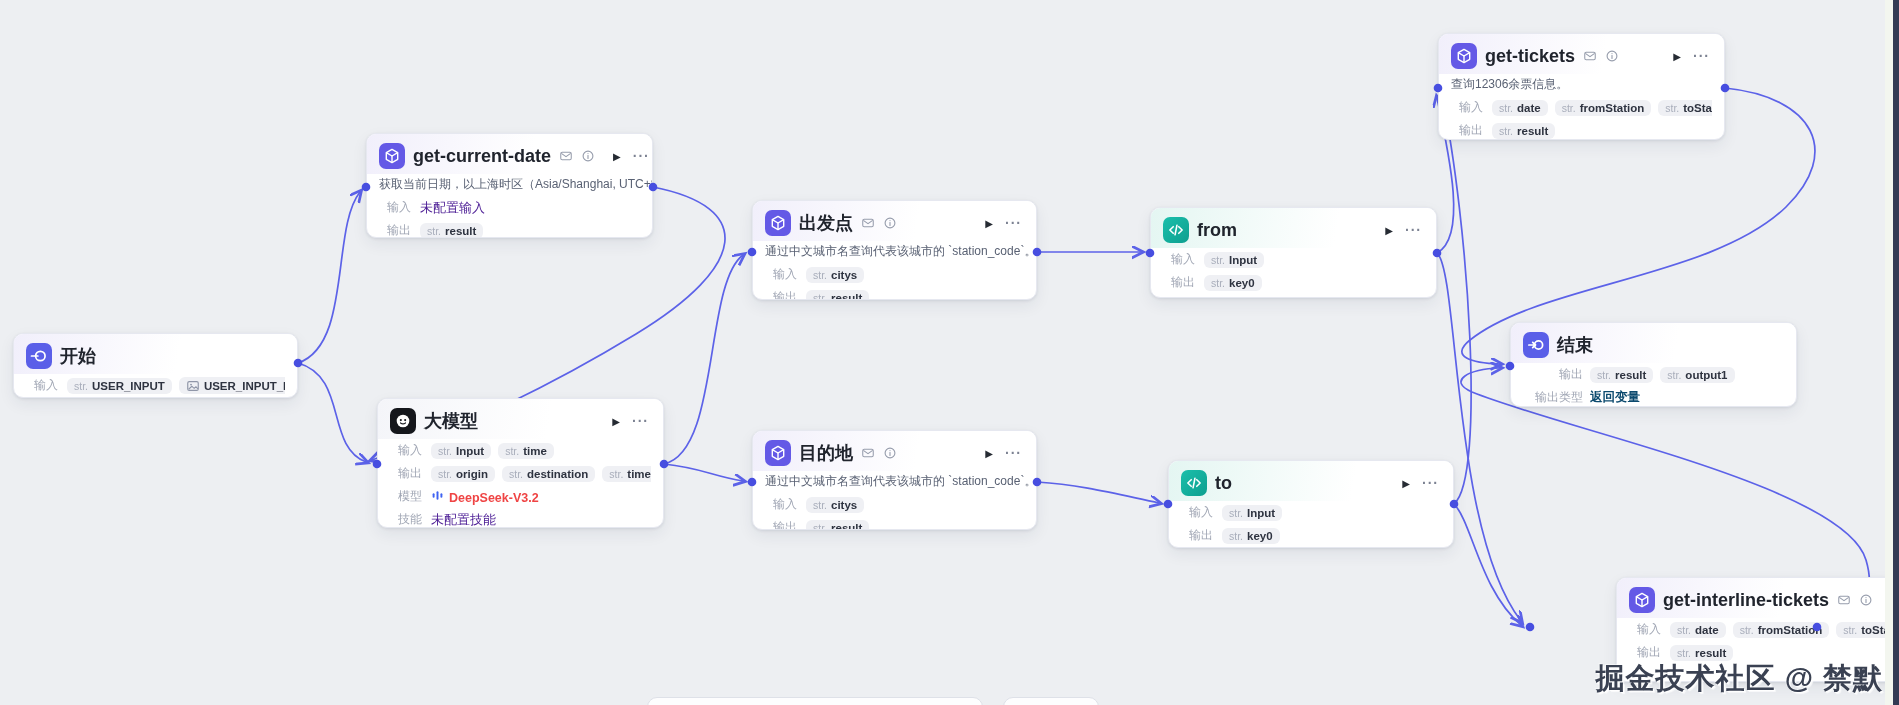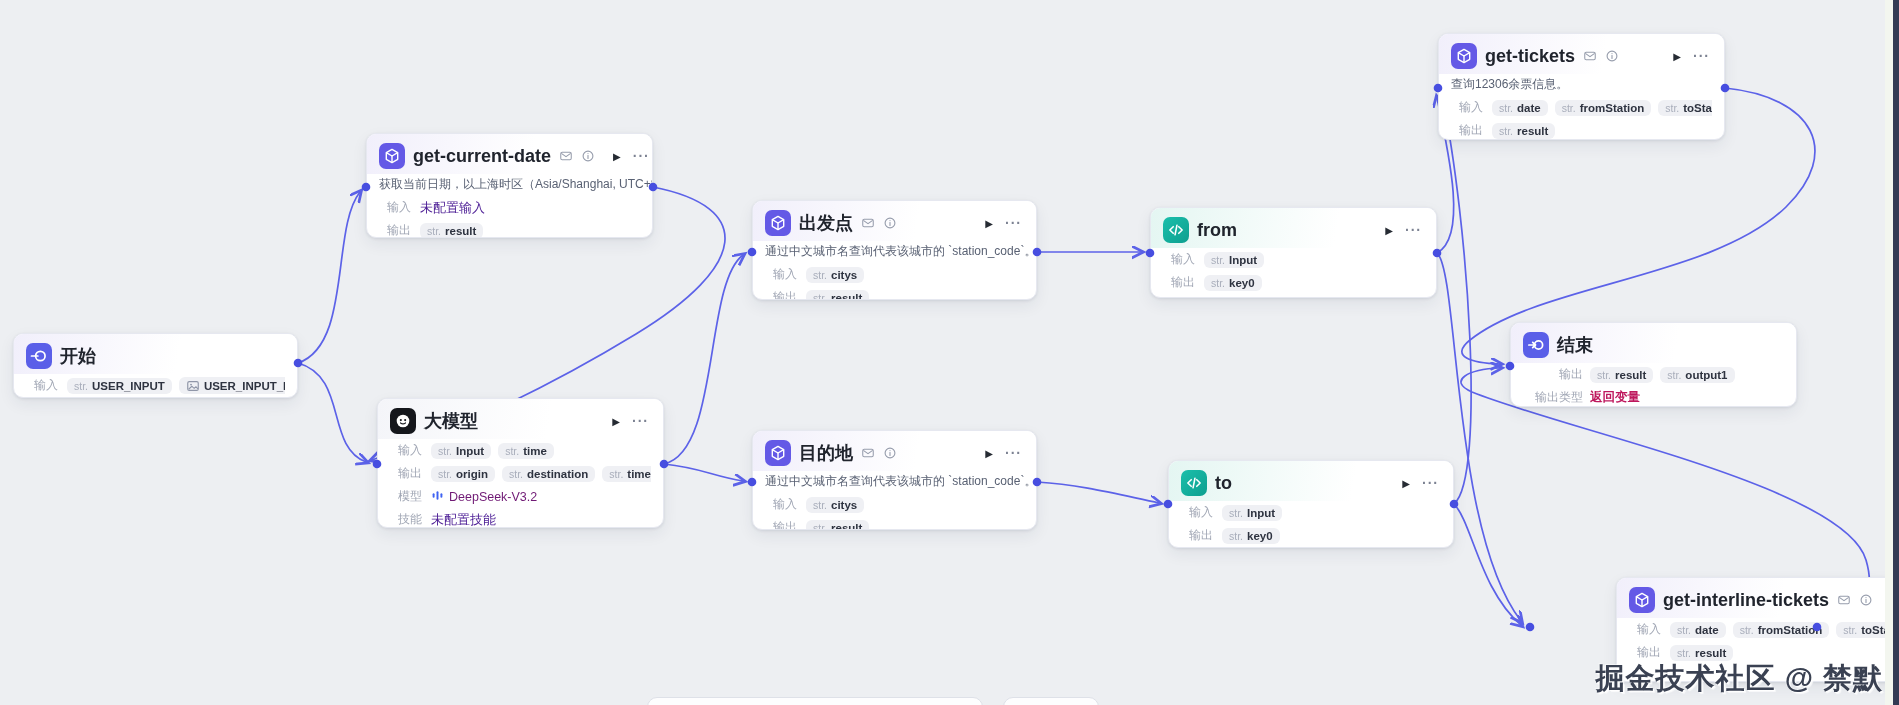--- a/index.html
+++ b/index.html
@@ -24,22 +24,22 @@
   .ndesc{font-size:12px;color:#596173;padding:2px 12px 3px 12px;white-space:nowrap;overflow:hidden;}
   .nrows{padding:2px 12px 8px 20px;display:flex;flex-direction:column;gap:4px;}
   .row{display:flex;align-items:center;gap:7px;height:19px;white-space:nowrap;overflow:hidden;}
   .rlabel{font-size:12px;color:#a0a6b4;min-width:26px;flex:0 0 auto;}
   .node.k-end .rlabel{min-width:52px;text-align:right;}
   .tag{display:inline-flex;align-items:center;gap:4px;background:#eff0f4;border-radius:6px;
     padding:2px 7px;font-size:11.5px;flex:0 0 auto;}
   .pfx{color:#a9aebb;font-size:10.5px;text-align:center;}
   .tname{color:#2e3340;font-weight:700;}
   .muted{font-size:13px;color:#4c1d95;}
-  .plain{font-size:12.5px;color:#be185d;font-weight:700;}
-  .model{display:inline-flex;align-items:center;gap:5px;font-size:12.5px;color:#701a75;font-weight:400;}
+  .plain{font-size:12.5px;color:#0c4a6e;font-weight:700;}
+  .model{display:inline-flex;align-items:flex-end;gap:5px;font-size:12.5px;color:#ef4444;font-weight:700;}
   .model svg{width:13px;height:13px;}
   .watermark{position:absolute;right:16px;bottom:6px;z-index:5;font-size:29px;font-weight:700;
     letter-spacing:1px;color:#3a4152;
     text-shadow:1px 1px 0 rgba(255,255,255,.95),2px 2px 1px rgba(255,255,255,.75),-1px -1px 0 rgba(255,255,255,.55);}
   .strip-light{position:absolute;top:0;right:6px;width:8px;height:705px;background:#f3f6ef;z-index:6;}
   .strip-dark{position:absolute;top:0;right:0;width:6px;height:705px;background:#333b54;z-index:7;}
   .toolbar-sliver{position:absolute;z-index:4;background:#fdfdfe;border:1px solid #dee1e8;border-radius:10px;box-sizing:border-box;}
 </style>
 </head>
 <body>

